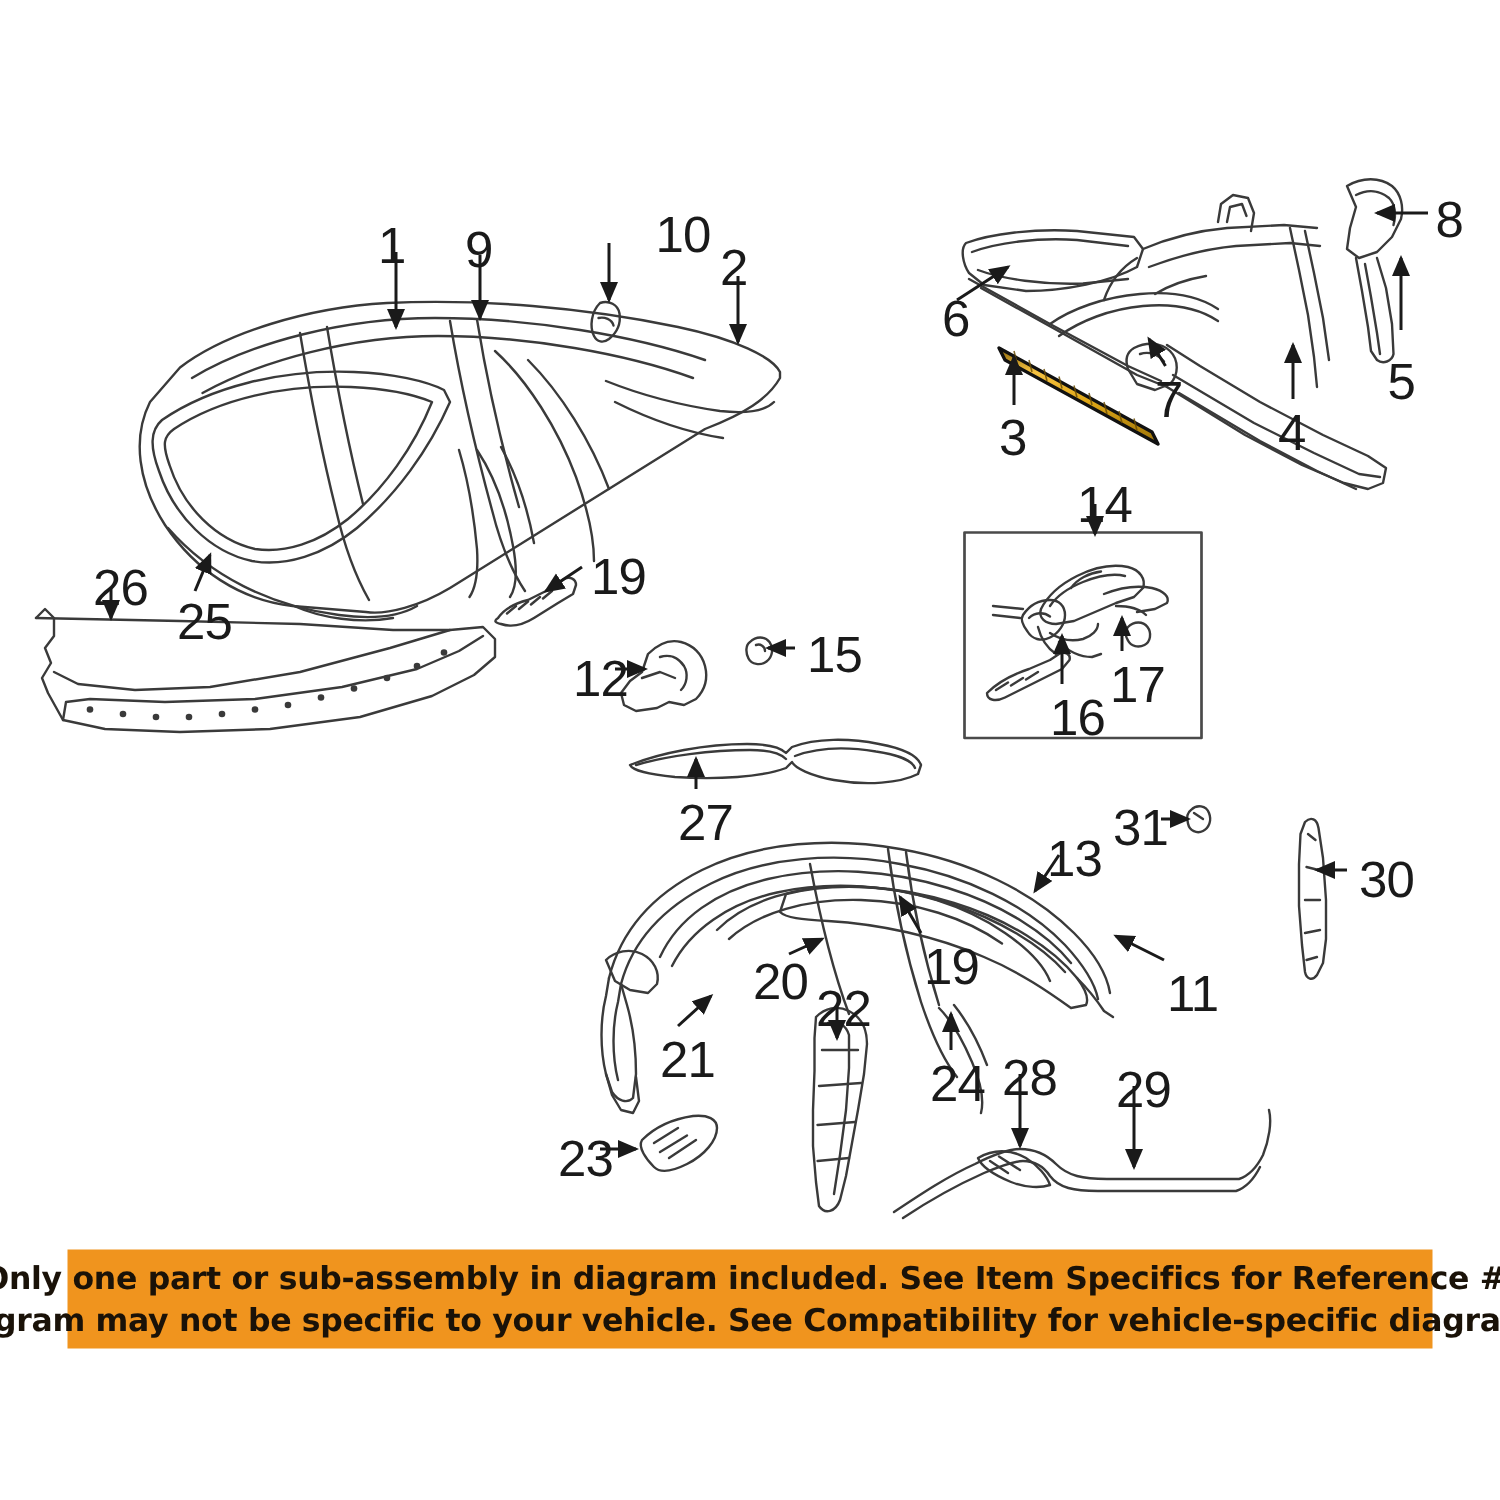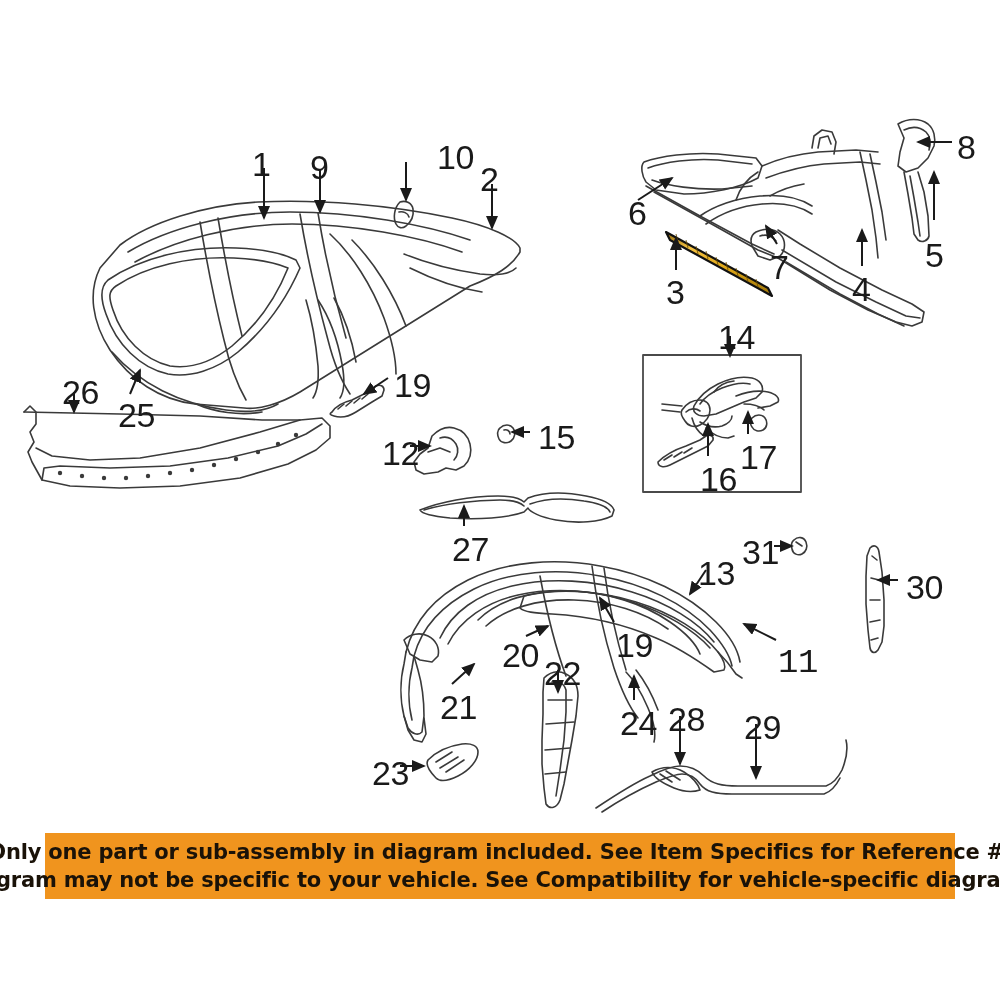--- a/index.html
+++ b/index.html
@@ -396,21 +396,21 @@
   <div class="callout" style="left:118px; top:398px;">25</div>
   <div class="callout" style="left:394px; top:368px;">19</div>
   <div class="callout" style="left:538px; top:420px;">15</div>
   <div class="callout" style="left:382px; top:436px;">12</div>
   <div class="callout" style="left:740px; top:440px;">17</div>
   <div class="callout" style="left:700px; top:462px;text-align:right;">16</div>
   <div class="callout" style="left:452px; top:532px;">27</div>
   <div class="callout" style="left:742px; top:535px;">31</div>
   <div class="callout" style="left:906px; top:570px;">30</div>
   <div class="callout" style="left:698px; top:556px;">13</div>
-  <div class="callout" style="left:778px; top:646px;font-family:Liberation Mono, monospace;">11</div>
+  <div class="callout" style="left:778px; top:646px;">11</div>
   <div class="callout" style="left:616px; top:628px;">19</div>
   <div class="callout" style="left:502px; top:638px;">20</div>
   <div class="callout" style="left:544px; top:656px;">22</div>
   <div class="callout" style="left:440px; top:690px;">21</div>
   <div class="callout" style="left:620px; top:706px;">24</div>
   <div class="callout" style="left:668px; top:702px;">28</div>
   <div class="callout" style="left:744px; top:710px;">29</div>
   <div class="callout" style="left:372px; top:756px;">23</div>
 
   <div id="notice-banner">

